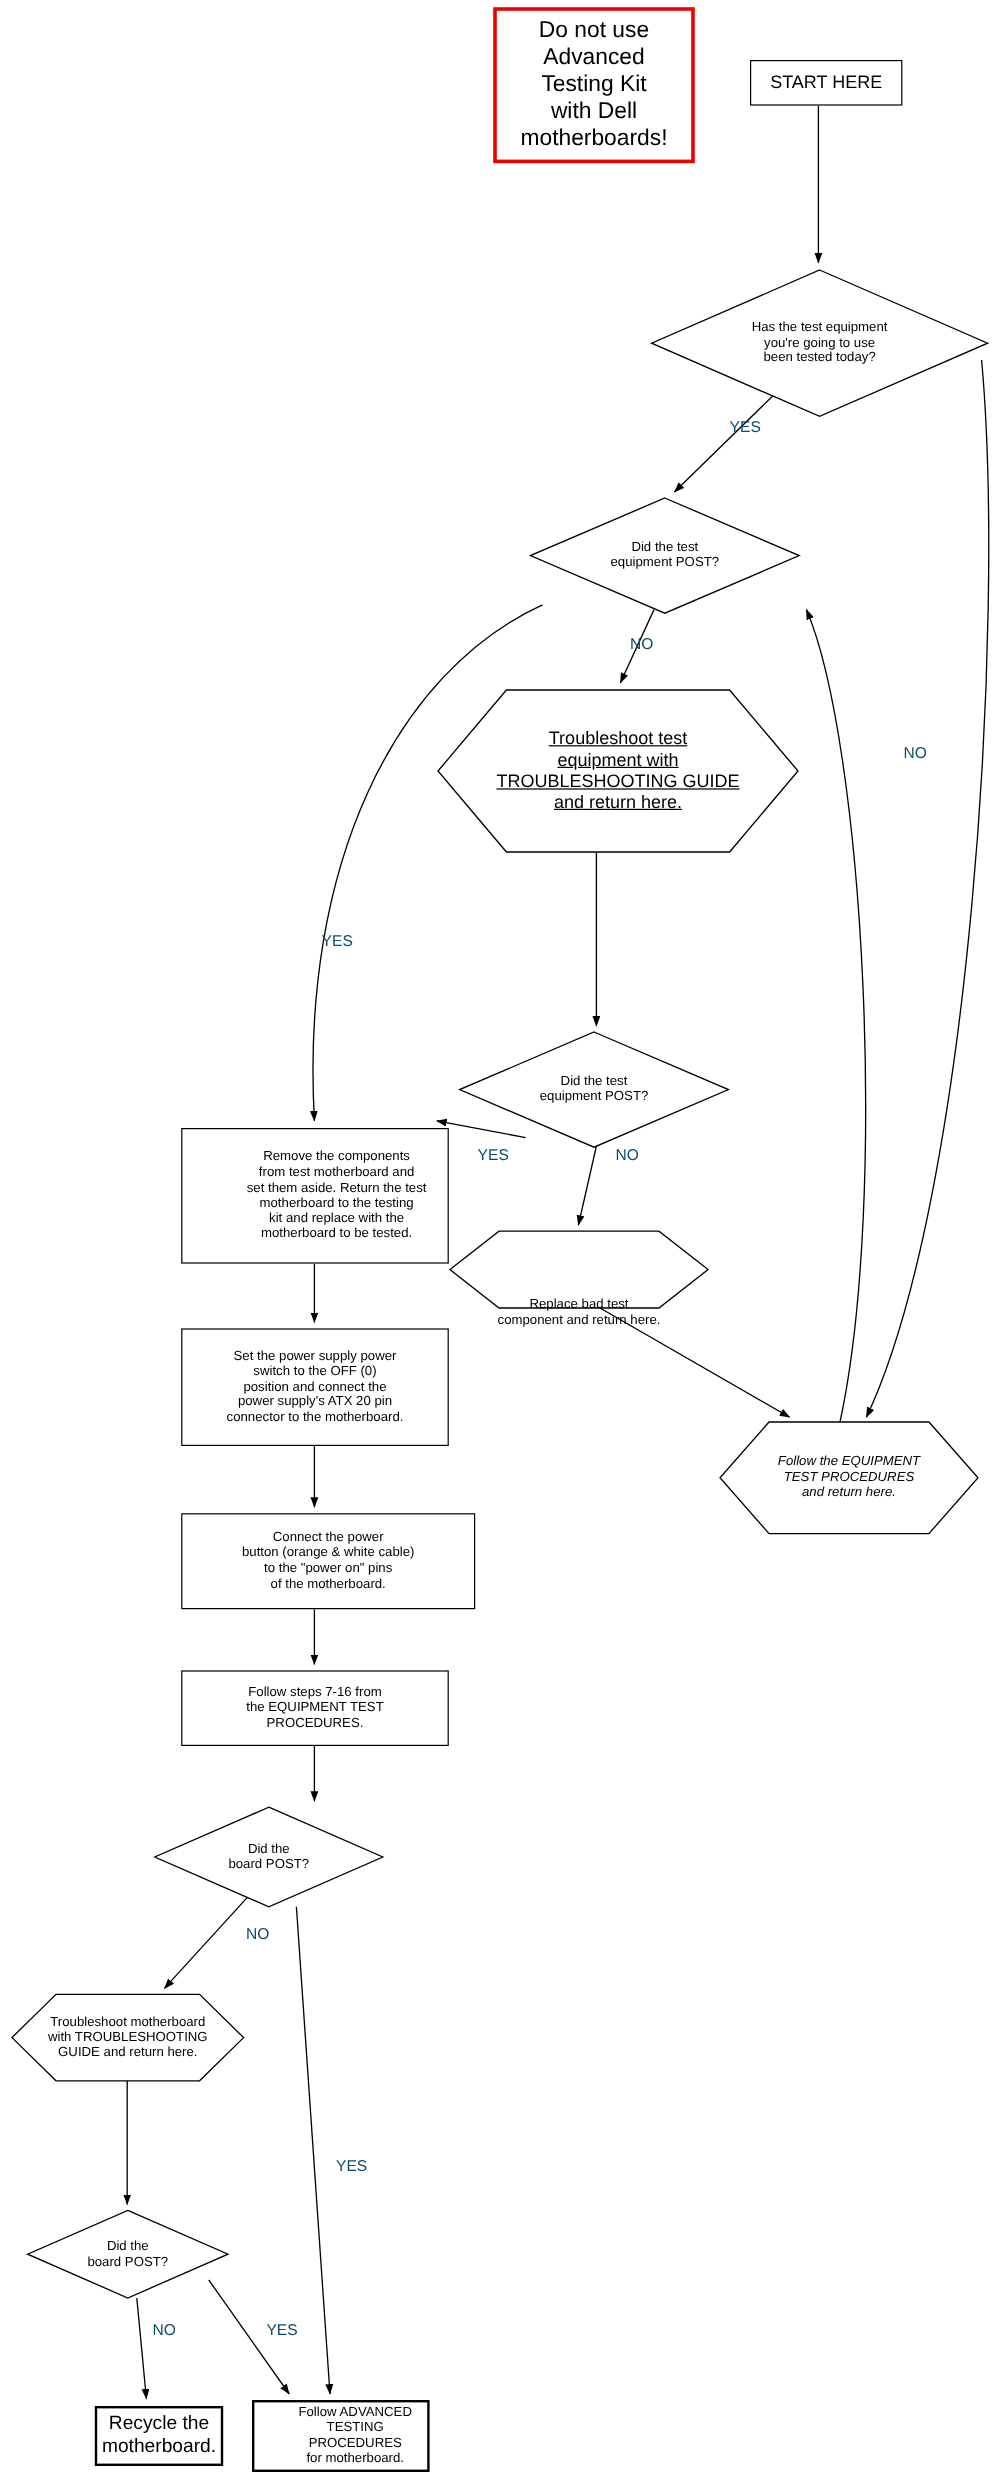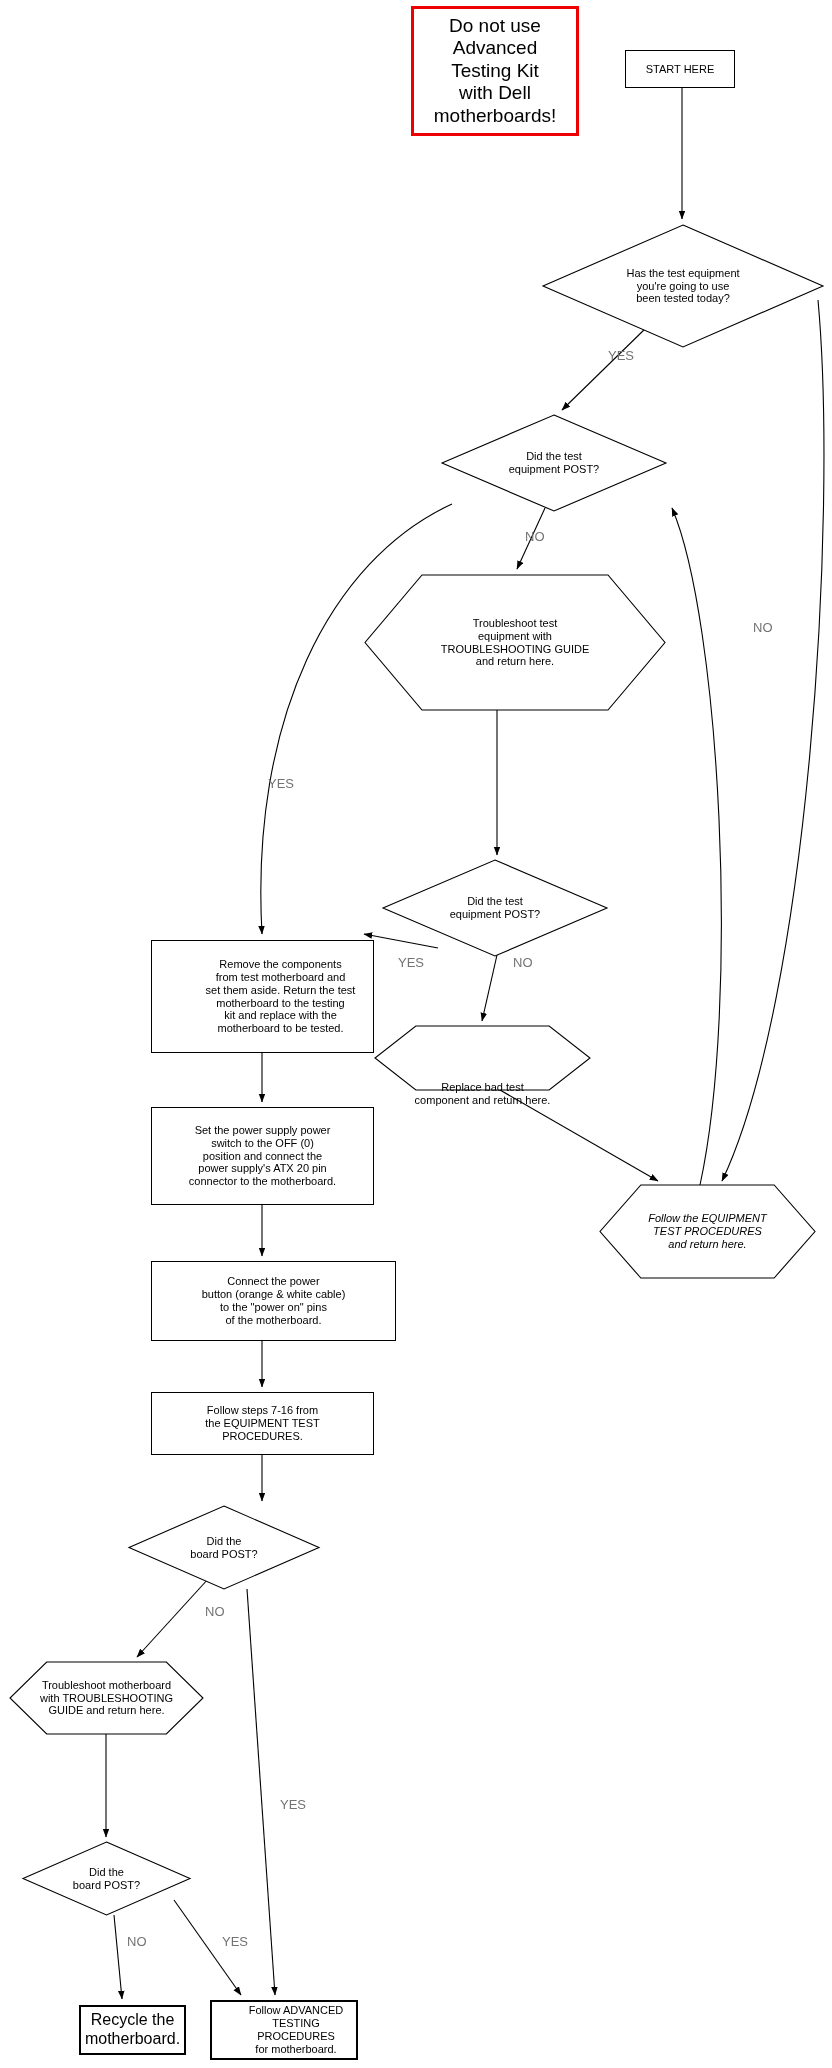--- a/index.html
+++ b/index.html
@@ -62,21 +62,21 @@
     display: flex;
     align-items: center;
     justify-content: center;
     text-align: center;
     line-height: 1.18;
     white-space: pre-line;
     color: #000000;
   }
   .edge-label {
     position: absolute;
-    color: #737373;
+    color: #0c4a6e;
     white-space: nowrap;
   }
 </style>
 </head>
 <body>
 
 <div id="chart-root">
 
   <svg id="edge-layer" viewBox="0 0 832 2068" width="832" height="2068" xmlns="http://www.w3.org/2000/svg">
     <defs>
@@ -117,32 +117,32 @@
         <polygon points="106.5,1842 190,1878.5 106.5,1915 23,1878.5" fill="#ffffff" stroke="#000000" stroke-width="1.1"></polygon>
       </g>
   </svg>
 
   <div id="nodes-layer">
       <div class="node warn" style="left: 411px; top: 6px; width: 168px; height: 130px; font-size: 19px;">Do not use
 Advanced
 Testing Kit
 with Dell
 motherboards!</div>
-      <div class="node box" style="left: 625px; top: 50px; width: 110px; height: 38px; font-size: 11px;">START HERE</div>
+      <div class="node box" style="left: 625px; top: 50px; width: 127px; height: 38px; font-size: 15px;">START HERE</div>
       <div class="poly-node" style="left: 543px; top: 225px; width: 280px; height: 122px;">
         <div class="label" style="font-size: 11px;">Has the test equipment
 you're going to use
 been tested today?</div>
       </div>
       <div class="poly-node" style="left: 442px; top: 415px; width: 224px; height: 96px;">
         <div class="label" style="font-size: 11px;">Did the test
 equipment POST?</div>
       </div>
       <div class="poly-node" style="left: 365px; top: 575px; width: 300px; height: 135px;">
-        <div class="label" style="font-size: 11px;">Troubleshoot test
+        <div class="label" style="font-size: 15px; text-decoration: underline;">Troubleshoot test
 equipment with
 TROUBLESHOOTING GUIDE
 and return here.</div>
       </div>
       <div class="poly-node" style="left: 383px; top: 860px; width: 224px; height: 96px;">
         <div class="label" style="font-size: 11px;">Did the test
 equipment POST?</div>
       </div>
       <div class="poly-node" style="left: 375px; top: 1026px; width: 215px; height: 64px;">
         <div class="label" style="font-size: 11px; margin-top: 36px;">Replace bad test

